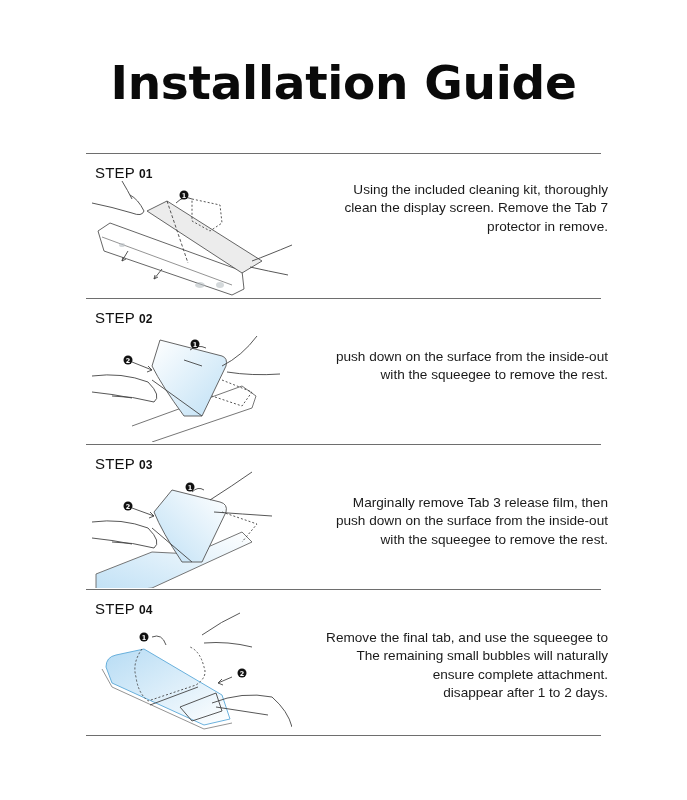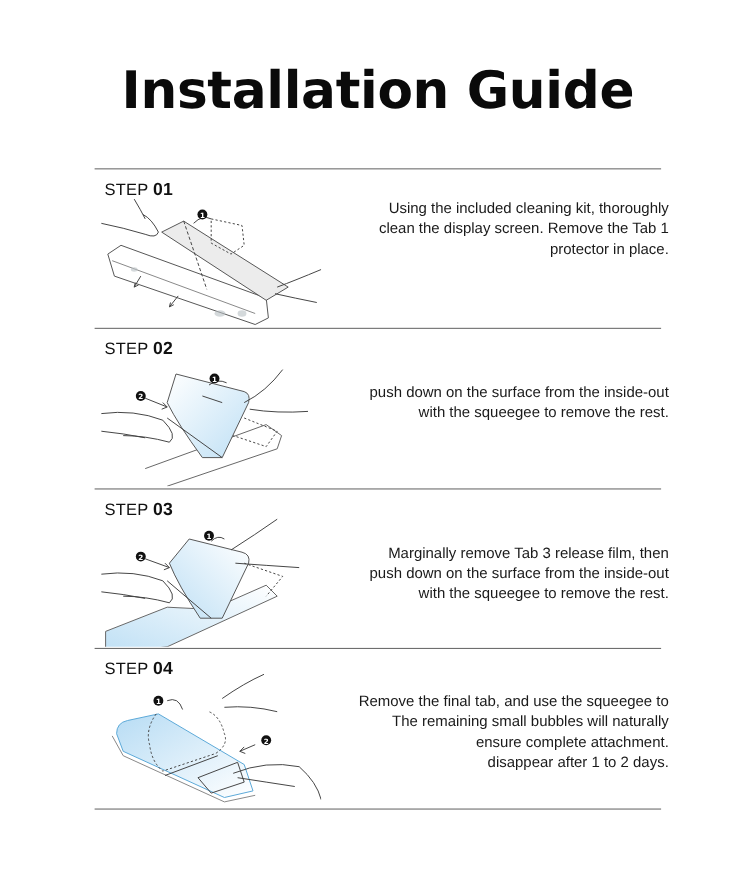--- a/index.html
+++ b/index.html
@@ -18,21 +18,21 @@
       position: absolute; left: 86px; width: 515px; height: 1px;
       background: #6e6e6e;
     }
     .step {
       position: absolute; left: 86px; width: 515px; height: 145px;
     }
     .step-label {
       position: absolute; left: 9px; top: 11px; font-size: 15px;
       color: #111; letter-spacing: 0.2px;
     }
-    .step-label .num { font-weight: 900; margin-left: 4px; font-size: 16px; }
+    .step-label .num { font-weight: 900; margin-left: 4px; font-size: 12px; }
     .illus {
       position: absolute; left: 6px; top: 18px; width: 200px; height: 126px;
     }
     .desc {
       position: absolute; left: 212px; width: 310px; font-size: 13.6px;
       line-height: 18.3px; color: #1a1a1a; text-align: right;
     }
     .desc p { margin: 0; }
     svg { display: block; }
   </style>
@@ -70,22 +70,22 @@
         <ellipse cx="30" cy="74" rx="3" ry="2"></ellipse>
         <ellipse cx="108" cy="114" rx="5" ry="3"></ellipse>
         <ellipse cx="128" cy="114" rx="4" ry="3"></ellipse>
       </g>
       <circle cx="92" cy="24" r="4.5" fill="#111"></circle>
       <text x="92" y="27" font-size="6.5" font-weight="700" fill="#fff" text-anchor="middle" font-family="DejaVu Sans, sans-serif">1</text>
     </svg>
   </div>
   <div class="desc" style="top:28px">
     <p>Using the included cleaning kit, thoroughly</p>
-    <p>clean the display screen. Remove the Tab 1</p>
-    <p>protector in place.</p>
+    <p>clean the display screen. Remove the Tab 7</p>
+    <p>protector in remove.</p>
   </div>
 </section>
 
 <div class="divider" style="top:298px"></div>
 
 <section class="step" style="top:298px">
   <div class="step-label">
     <span>STEP</span><span class="num">02</span>
   </div>
   <div class="illus">

